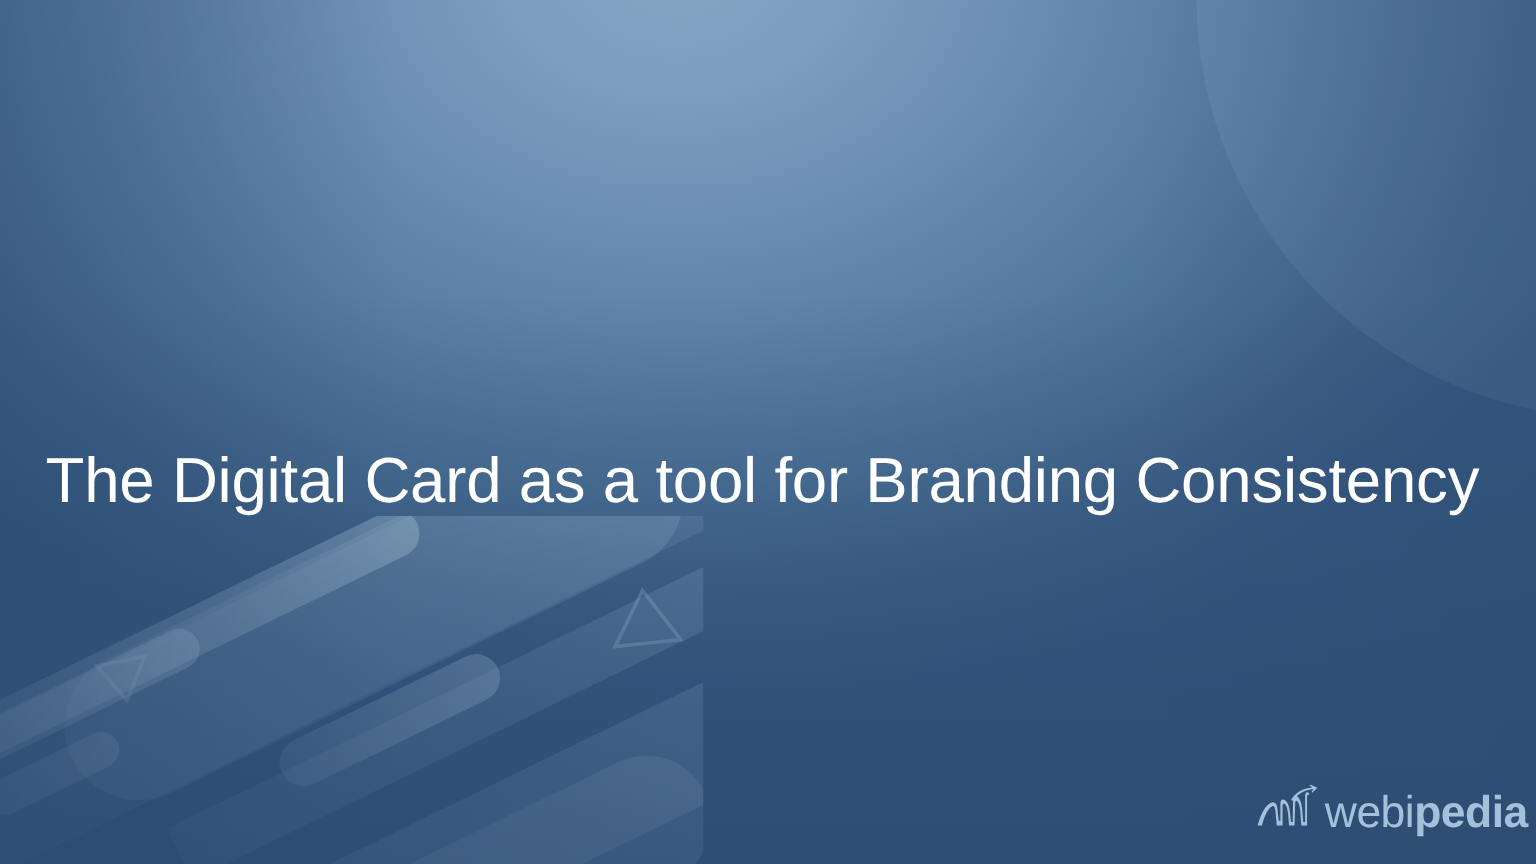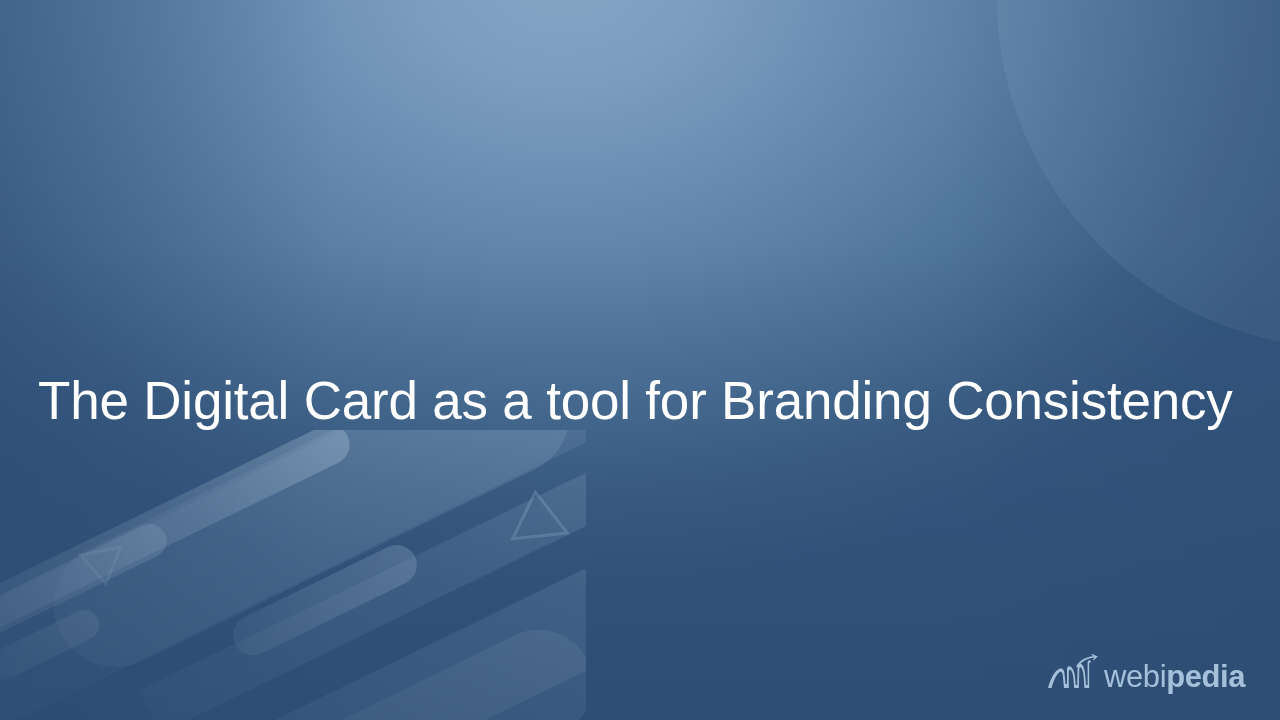--- a/index.html
+++ b/index.html
@@ -87,21 +87,21 @@
     left: 1046px;
     top: 650px;
     width: 212px;
     height: 52px;
     display: flex;
     align-items: center;
     gap: 4px;
   }
   #logo-mark { flex: none; }
   #logo-text {
-    font-size: 31px;
+    font-size: 37px;
     line-height: 35px;
     color: #a4c0da;
     letter-spacing: -0.4px;
     white-space: nowrap;
   }
   #logo-text .light { font-weight: 300; }
   #logo-text .bold  { font-weight: 700; }
 </style>
 </head>
 <body>

